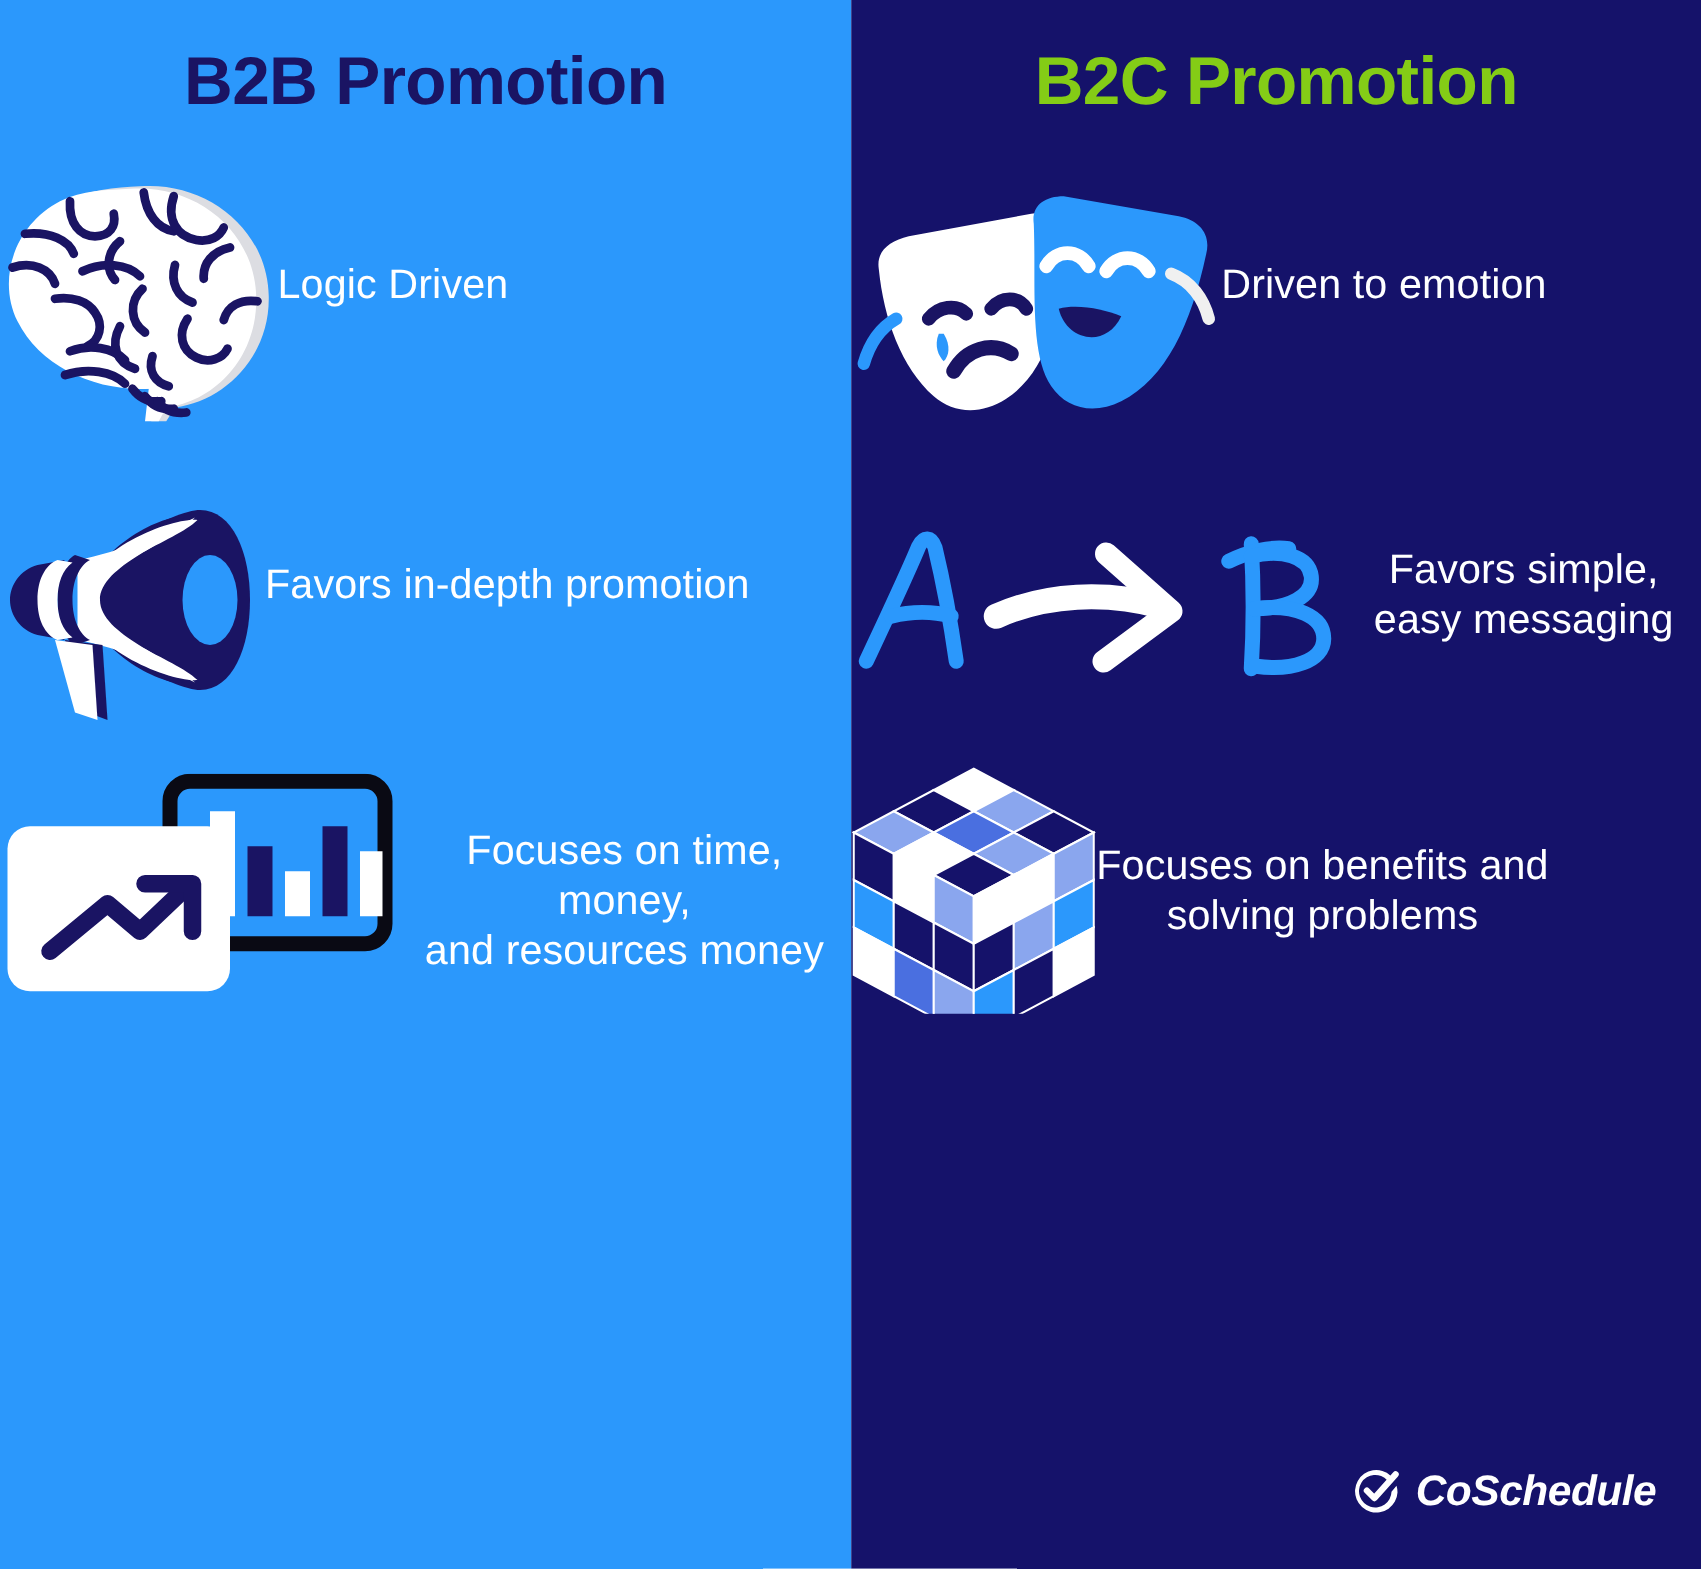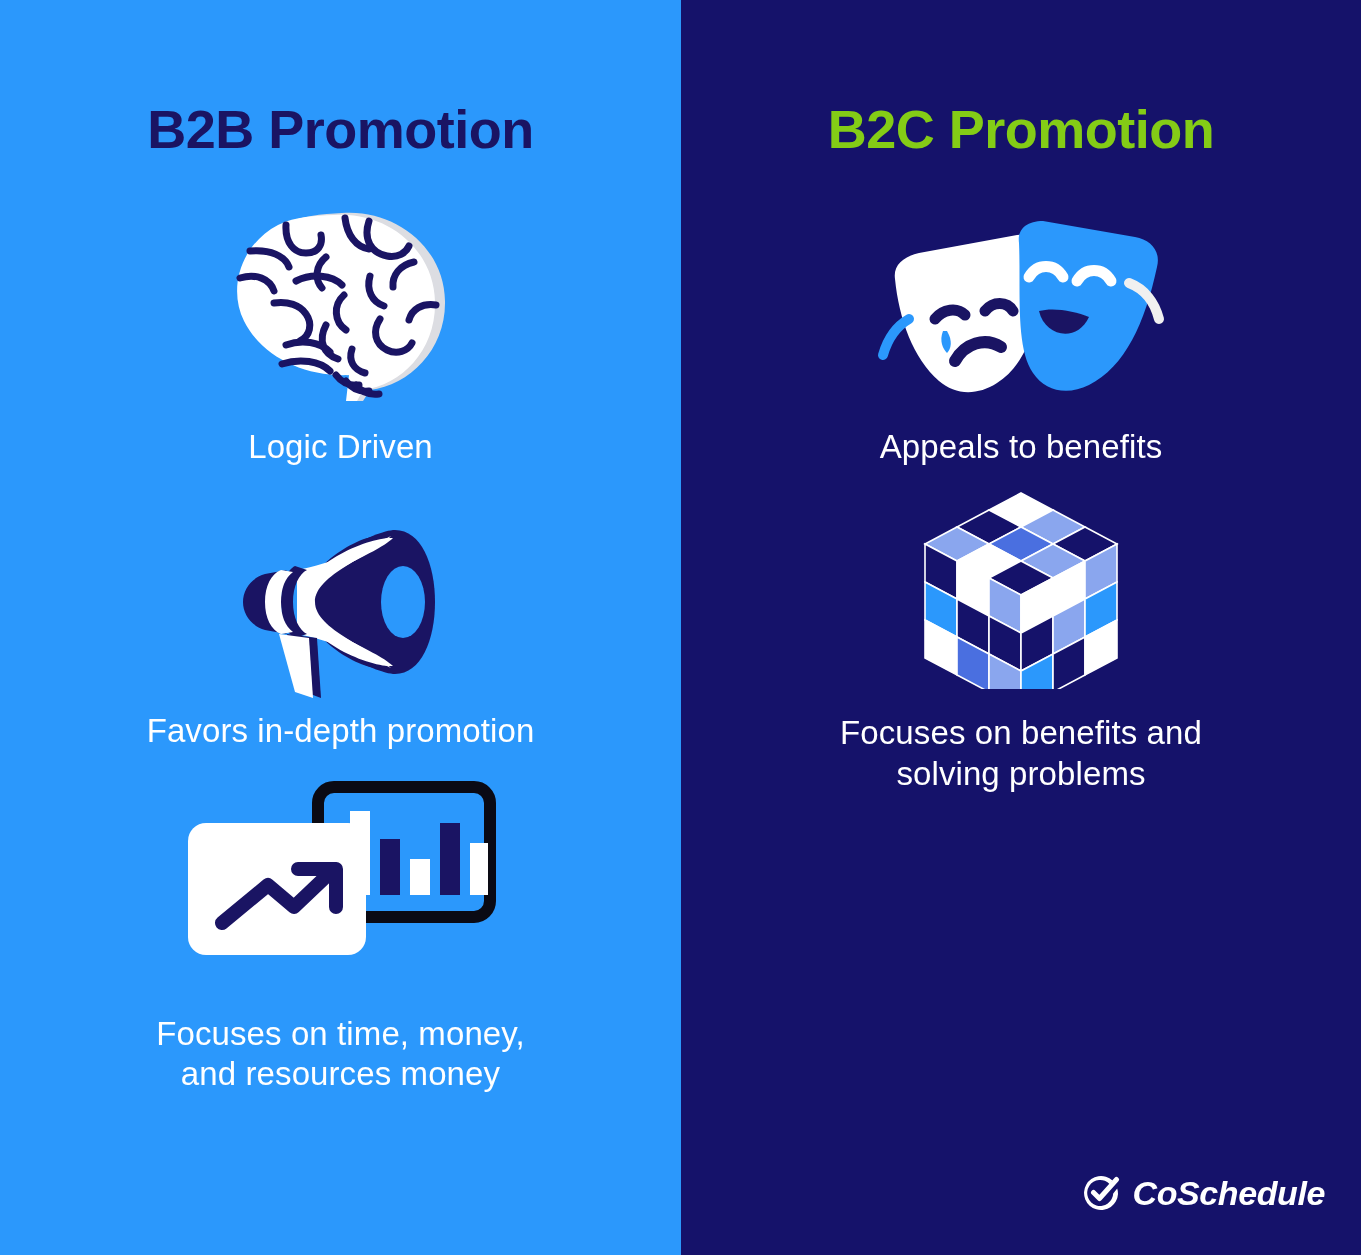--- a/index.html
+++ b/index.html
@@ -31,30 +31,30 @@
   }
   .panel-b2c {
     width: 680px;
     background: #15126a;
   }
   .panel-title {
     font-size: 54px;
     font-weight: bold;
     letter-spacing: -0.5px;
     margin: 0;
-    padding-top: 102px;
+    padding-top: 38px;
     line-height: 1;
     text-align: center;
   }
   .panel-b2b .panel-title { color: #1a1463; }
   .panel-b2c .panel-title { color: #84cc16; }
 
   .item {
     display: flex;
-    flex-direction: column;
+    flex-direction: row;
     align-items: center;
     width: 100%;
   }
   .icon-wrap {
     display: flex;
     align-items: center;
     justify-content: center;
   }
   .caption {
     color: #ffffff;
@@ -212,23 +212,47 @@
           <path d="M146 28 C144 14 154 6 170 6 L262 22 C278 25 288 36 284 52 C272 108 252 152 216 170 C194 181 172 176 160 158 C142 132 148 74 146 28 Z" fill="#2b98fc"></path>
 
           <path d="M156 62 C164 48 182 48 190 62" fill="none" stroke="#ffffff" stroke-width="11" stroke-linecap="round"></path>
           <path d="M204 66 C212 52 230 52 238 66" fill="none" stroke="#ffffff" stroke-width="11" stroke-linecap="round"></path>
 
           <path d="M166 96 C172 122 204 128 216 102 C202 96 180 92 166 96 Z" fill="#1a1463"></path>
 
           <path d="M256 68 C272 74 282 88 286 104" fill="none" stroke="#f0f0f0" stroke-width="10" stroke-linecap="round"></path>
         </svg>
       </div>
-      <div class="caption">Appeals to benefits</div>
-    </div>
-
+      <div class="caption">Driven to emotion</div>
+    </div>
+
+    <div class="item b2c-item2">
+      <div class="icon-wrap">
+        <svg width="396" height="140" viewBox="0 0 396 140">
+
+          <g fill="none" stroke="#2b98fc" stroke-width="12" stroke-linecap="round" stroke-linejoin="round">
+            <path d="M12 110 C28 76 44 42 54 18 C58 10 64 10 67 19 C74 48 80 82 84 110"></path>
+            <path d="M32 74 C48 70 66 70 80 74"></path>
+          </g>
+
+          <g>
+            <path d="M116 74 C156 56 204 54 248 66" fill="none" stroke="#ffffff" stroke-width="20" stroke-linecap="round"></path>
+            <path d="M204 24 L256 70 L202 110" fill="none" stroke="#ffffff" stroke-width="18" stroke-linecap="round" stroke-linejoin="round"></path>
+          </g>
+
+          <g fill="none" stroke="#2b98fc" stroke-width="12" stroke-linecap="round" stroke-linejoin="round">
+            <path d="M320 16 C322 50 322 84 320 116"></path>
+            <path d="M302 30 C318 22 336 18 350 20"></path>
+            <path d="M320 26 C344 20 366 26 368 42 C370 58 350 68 322 68"></path>
+            <path d="M322 68 C356 64 378 74 378 92 C378 110 352 118 324 114"></path>
+          </g>
+        </svg>
+      </div>
+      <div class="caption">Favors simple, easy messaging</div>
+    </div>
 
     <div class="item b2c-item3">
       <div class="icon-wrap">
         <svg width="196" height="200" viewBox="0 0 196 200">
           <g stroke="#ffffff" stroke-width="1.6">
 
             <polygon points="98,4 130,21 98,38 66,21" fill="#ffffff"></polygon>
             <polygon points="130,21 162,38 130,55 98,38" fill="#8aa6ee"></polygon>
             <polygon points="162,38 194,55 162,72 130,55" fill="#15126a"></polygon>
             <polygon points="66,21 98,38 66,55 34,38" fill="#15126a"></polygon>

